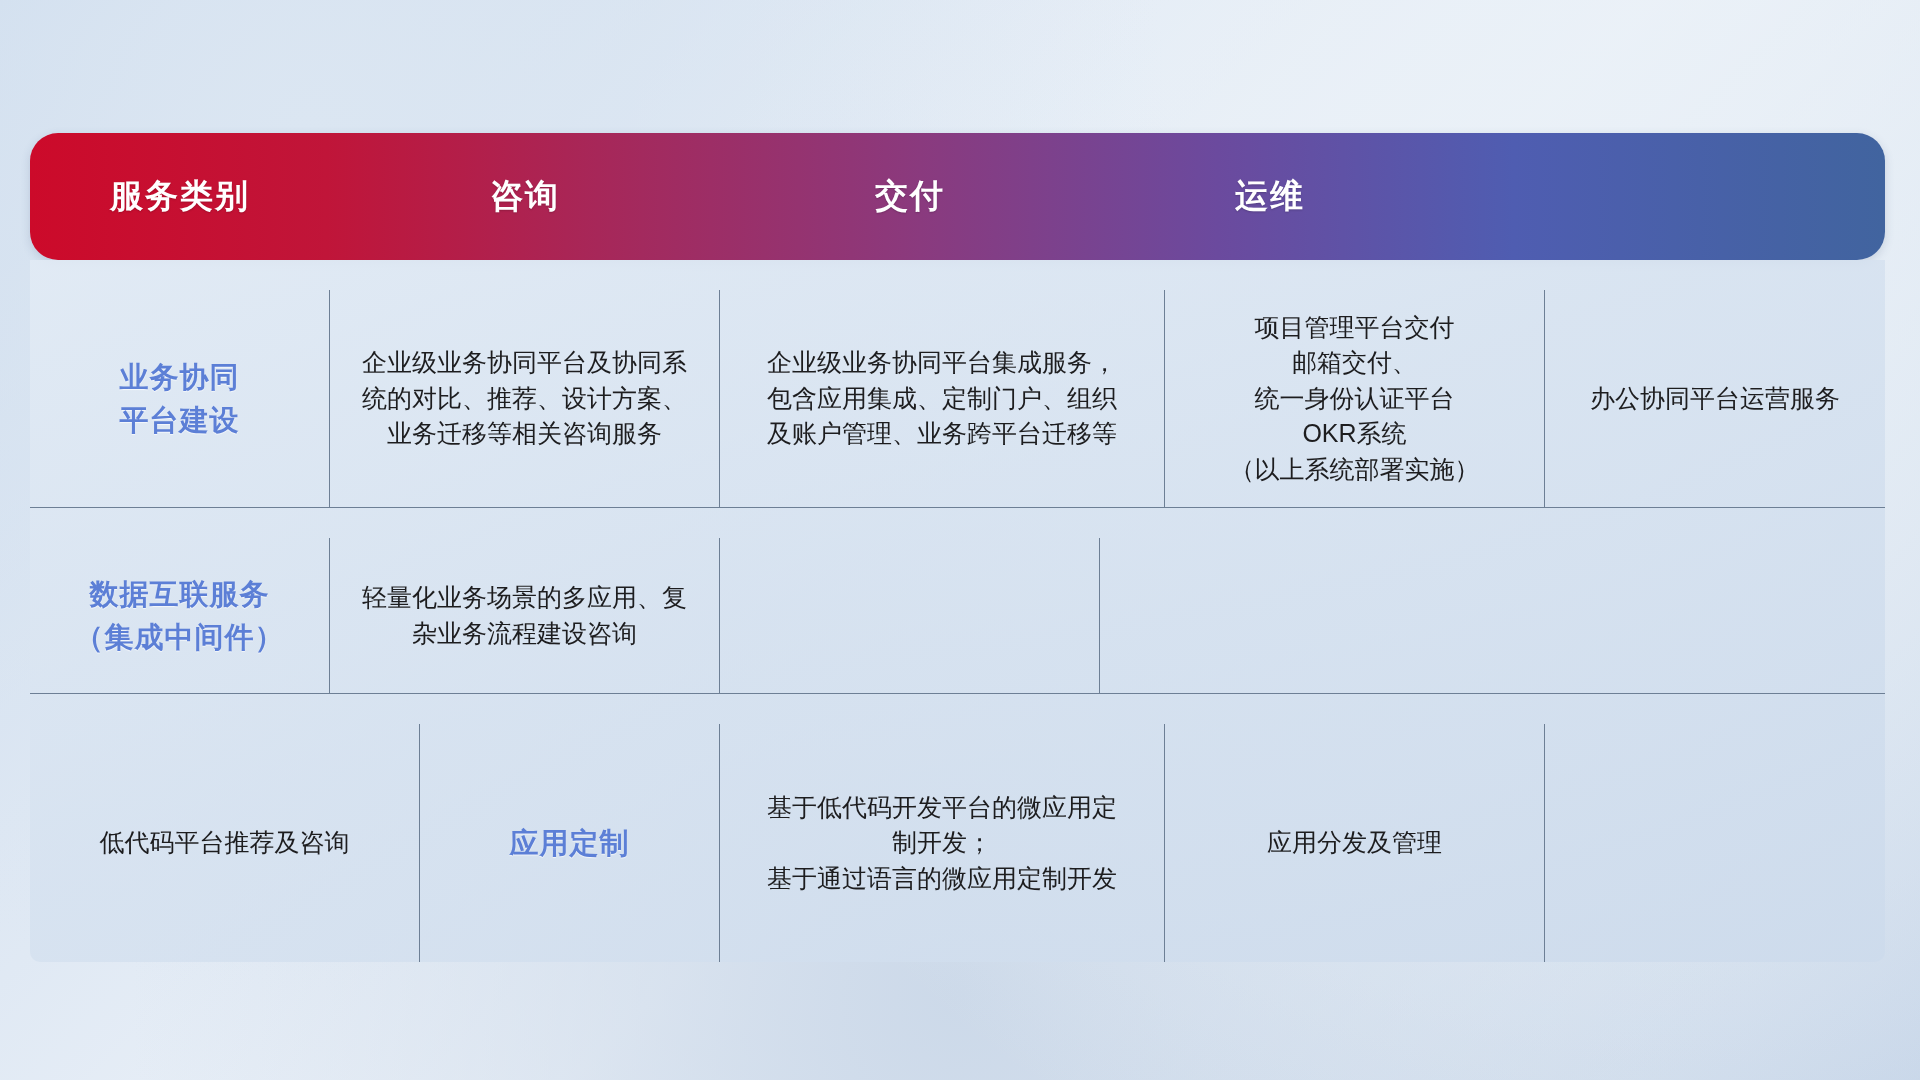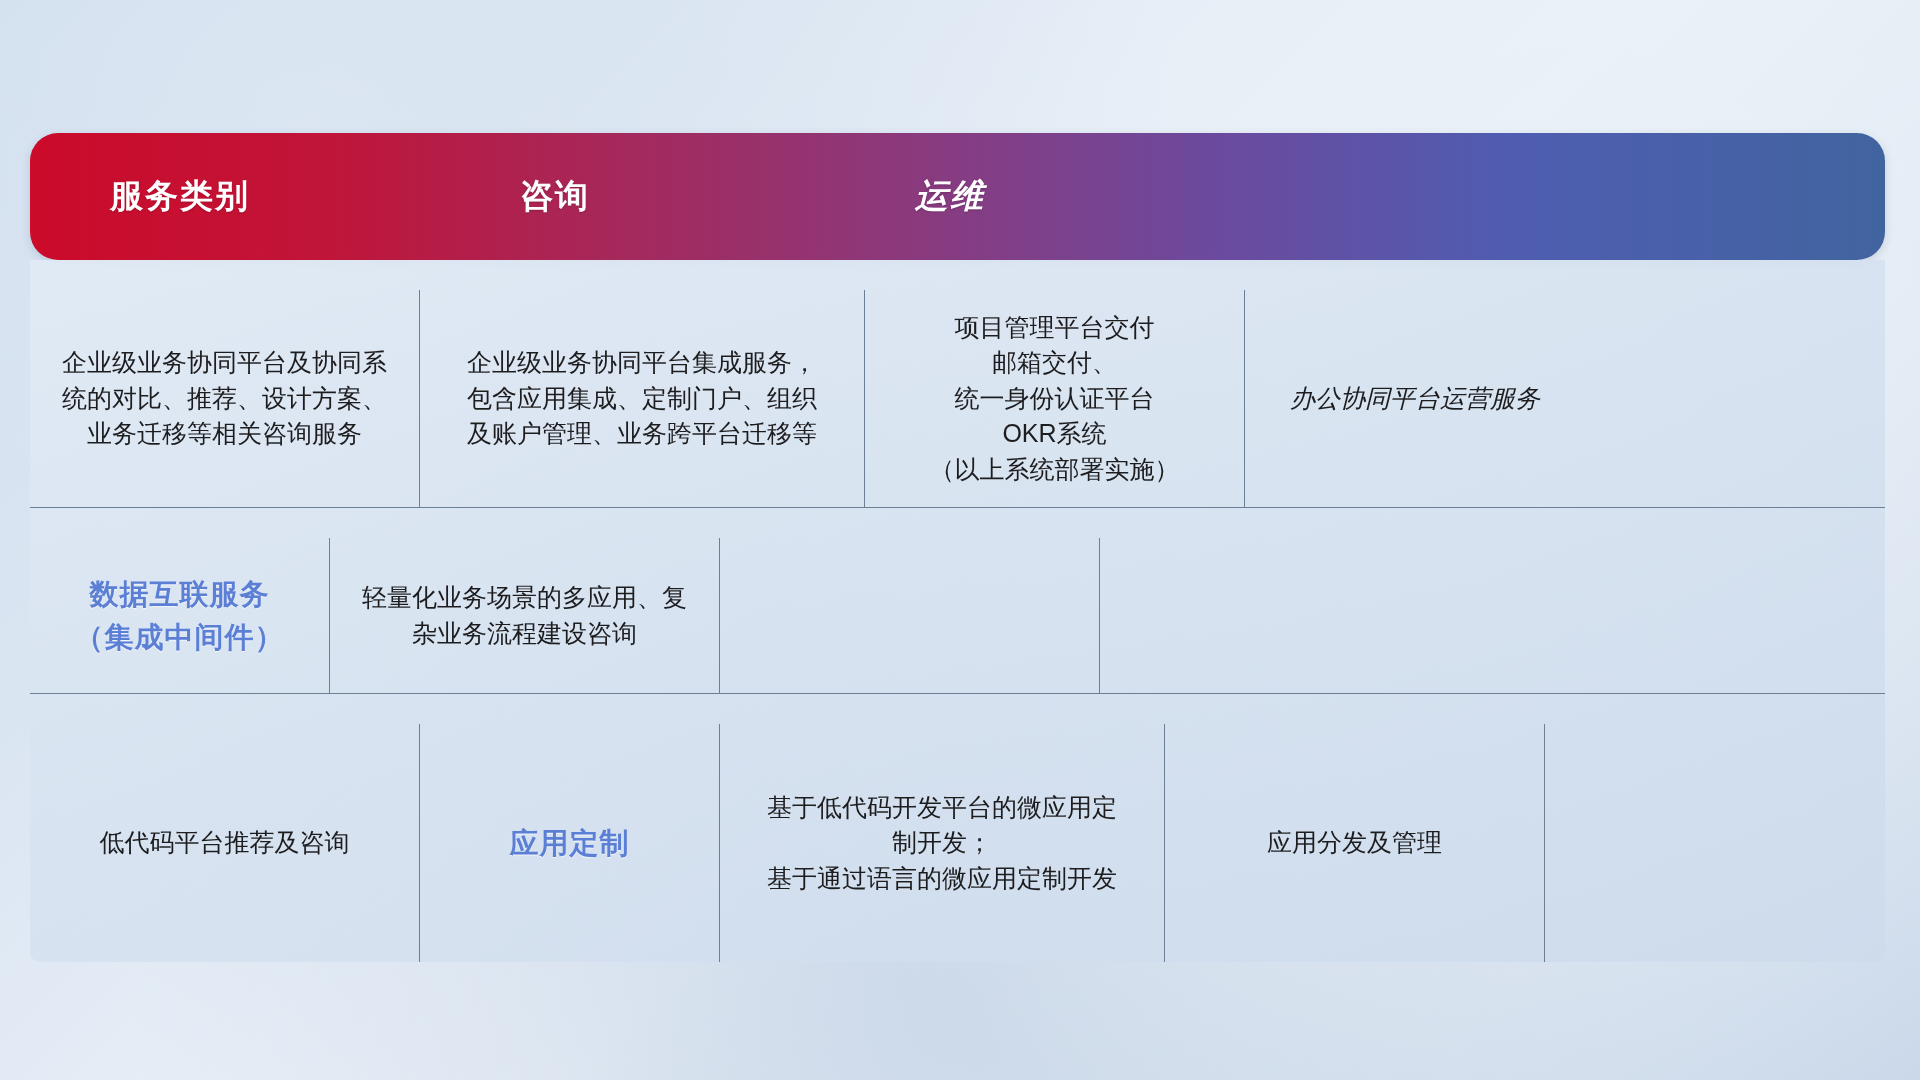--- a/index.html
+++ b/index.html
@@ -40,21 +40,20 @@
     background: linear-gradient(90deg,
         #cc0a2a 0%,
         #c01539 16%,
         #a32a5e 33%,
         #8a3a7e 48%,
         #6b4a9e 64%,
         #4f5db1 80%,
         #41649f 100%);
     box-shadow: 0 3px 10px rgba(60,80,120,0.18);
     overflow: hidden;
-    gap: 30px;
   }
   .th {
     display: flex;
     align-items: center;
     justify-content: center;
     color: #ffffff;
     font-size: 33px;
     font-weight: bold;
     letter-spacing: 2px;
     text-shadow: 0 1px 2px rgba(0,0,0,0.18);
@@ -96,44 +95,47 @@
     letter-spacing: 1px;
     line-height: 1.45;
     text-shadow: 0 1px 1px rgba(255,255,255,0.7);
   }
 
   
   .c0 { width: 300px; }
   .c1 { width: 390px; font-family: Liberation Serif, serif; }
   .c2 { width: 445px; }
   .c3 { width: 380px; }
-  .c4 { width: 340px; font-style: italic; }
+  .c4 { width: 340px; }
 
   
   .tr .c0 { border-right: 1px solid #6d7f95; }
 
   .row-h0 { height: 247px; }
   .row-h1 { height: 185px; }
   .row-h2 { height: 268px; }
 </style>
 </head>
 <body>
 
 <div class="page">
   <div class="table-wrap">
 
     <div class="thead">
       <div class="th c0">服务类别</div>
       <div class="th c1">咨询</div>
+      <div class="th c3">交付</div>
       <div class="th c4">运维</div>
     </div>
 
     <div class="tbody">
 
       <div class="tr row-h0">
+        <div class="td cat c0">业务协同
+平台建设</div>
         <div class="td c1">企业级业务协同平台及协同系
 统的对比、推荐、设计方案、
 业务迁移等相关咨询服务</div>
         <div class="td c2">企业级业务协同平台集成服务，
 包含应用集成、定制门户、组织
 及账户管理、业务跨平台迁移等</div>
         <div class="td c3">项目管理平台交付
 邮箱交付、
 统一身份认证平台
 OKR系统

